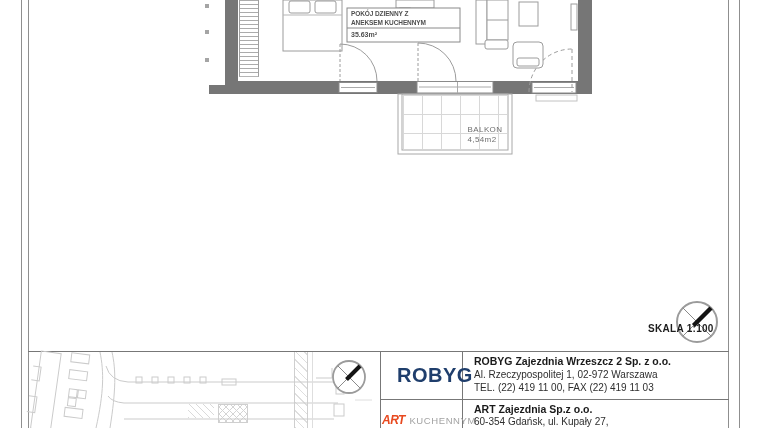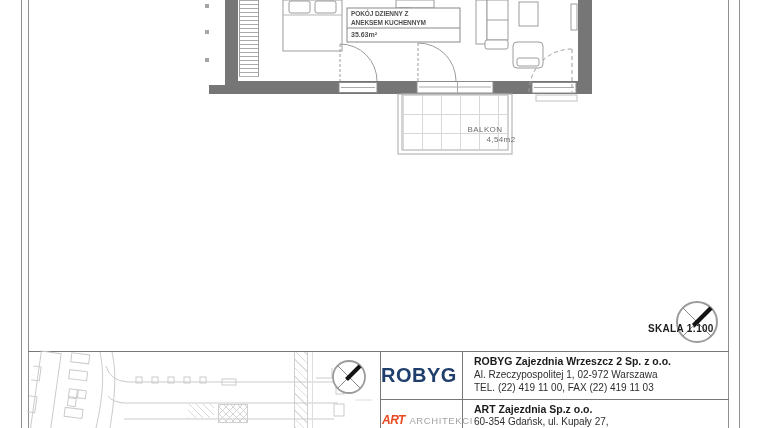--- a/index.html
+++ b/index.html
@@ -193,33 +193,33 @@
       <line x1="682.9" y1="336.1" x2="711.1" y2="307.9" stroke="#8a8a8a" stroke-width="1"></line>
       <line x1="693.5" y1="325.5" x2="711" y2="308" stroke="#141414" stroke-width="4.5"></line>
     </g>
   </svg>
 
   <div class="abs room-label" style="left:351px;top:10px;">POKÓJ DZIENNY Z</div>
   <div class="abs room-label" style="left:351px;top:19px;">ANEKSEM KUCHENNYM</div>
   <div class="abs room-area" style="left:351px;top:31px;">35.63m²</div>
 
   <div class="abs balcony-label" style="left:450px;top:125px;">BALKON</div>
-  <div class="abs balcony-label" style="left:466px;top:135px;">4,54m2</div>
+  <div class="abs balcony-label" style="left:447px;top:135px;">4,54m2</div>
 
   <div class="abs scale-label" style="left:648px;top:279px;">SKALA 1:100</div>
 
-  <div class="abs robyg-logo" style="left:381px;top:364px;">ROBYG</div>
+  <div class="abs robyg-logo" style="left:397px;top:364px;">ROBYG</div>
   <div class="abs tb-text" style="left:474px;top:355px;">
     <div class="b">ROBYG Zajezdnia Wrzeszcz 2 Sp. z o.o.</div>
     <div>Al. Rzeczypospolitej 1, 02-972 Warszawa</div>
     <div>TEL. (22) 419 11 00, FAX (22) 419 11 03</div>
   </div>
 
   <div class="abs art-logo" style="left:382px;top:410px;">
     <span class="art">ART</span>
-    <span class="architekci">ARCHITEKCI</span>
+    <span class="architekci">KUCHENNYM</span>
   </div>
   <div class="abs tb-text" style="left:474px;top:403px;line-height:12.5px;">
     <div class="b">ART Zajezdnia Sp.z o.o.</div>
     <div>60-354 Gdańsk, ul. Kupały 27,</div>
   </div>
 
 </div>
 
 </body></html>

